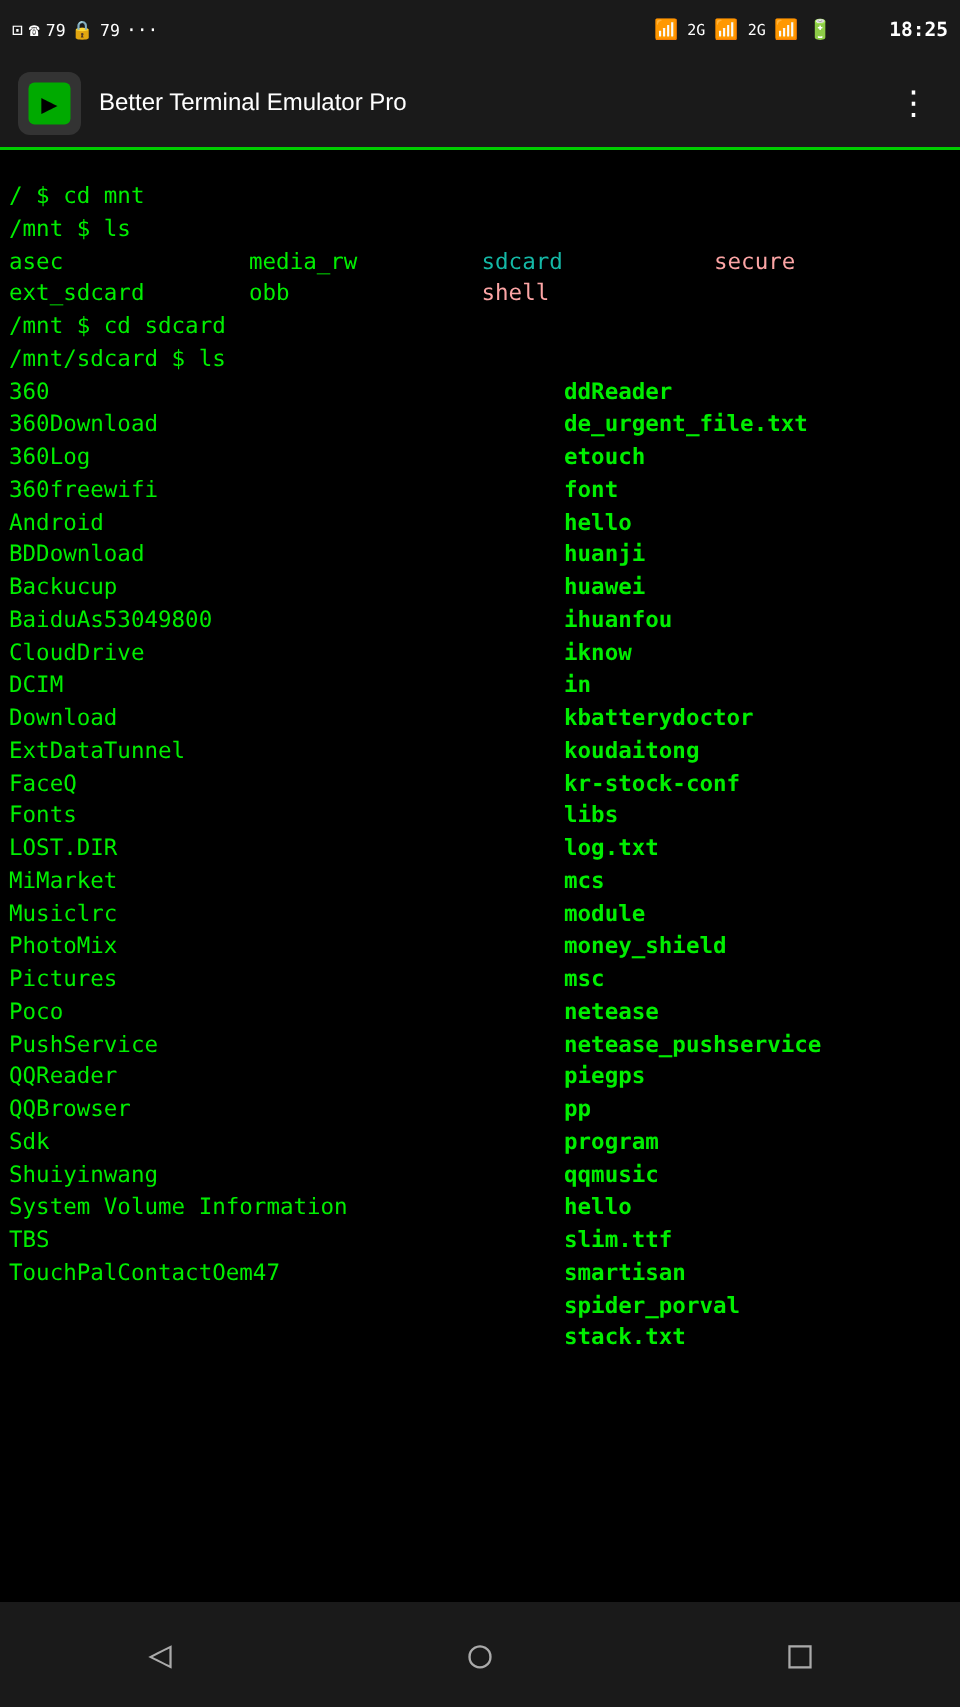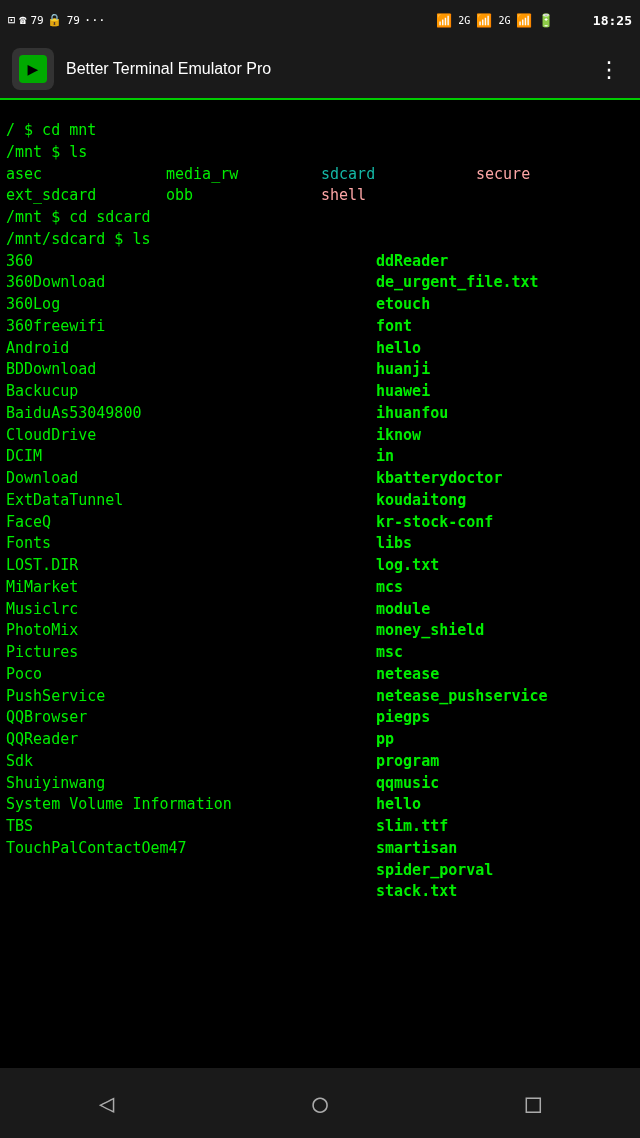--- a/index.html
+++ b/index.html
@@ -205,22 +205,22 @@
         <span class="ls-item">ExtDataTunnel</span>
         <span class="ls-item">FaceQ</span>
         <span class="ls-item">Fonts</span>
         <span class="ls-item">LOST.DIR</span>
         <span class="ls-item">MiMarket</span>
         <span class="ls-item">Musiclrc</span>
         <span class="ls-item">PhotoMix</span>
         <span class="ls-item">Pictures</span>
         <span class="ls-item">Poco</span>
         <span class="ls-item">PushService</span>
+        <span class="ls-item">QQReader</span>
         <span class="ls-item">QQBrowser</span>
-        <span class="ls-item">QQReader</span>
         <span class="ls-item">Sdk</span>
         <span class="ls-item">Shuiyinwang</span>
         <span class="ls-item">System Volume Information</span>
         <span class="ls-item">TBS</span>
         <span class="ls-item">TouchPalContactOem47</span>
       </div>
     <div class="col-right" id="right-col">
         <span class="ls-item">ddReader</span>
         <span class="ls-item">de_urgent_file.txt</span>
         <span class="ls-item">etouch</span>

